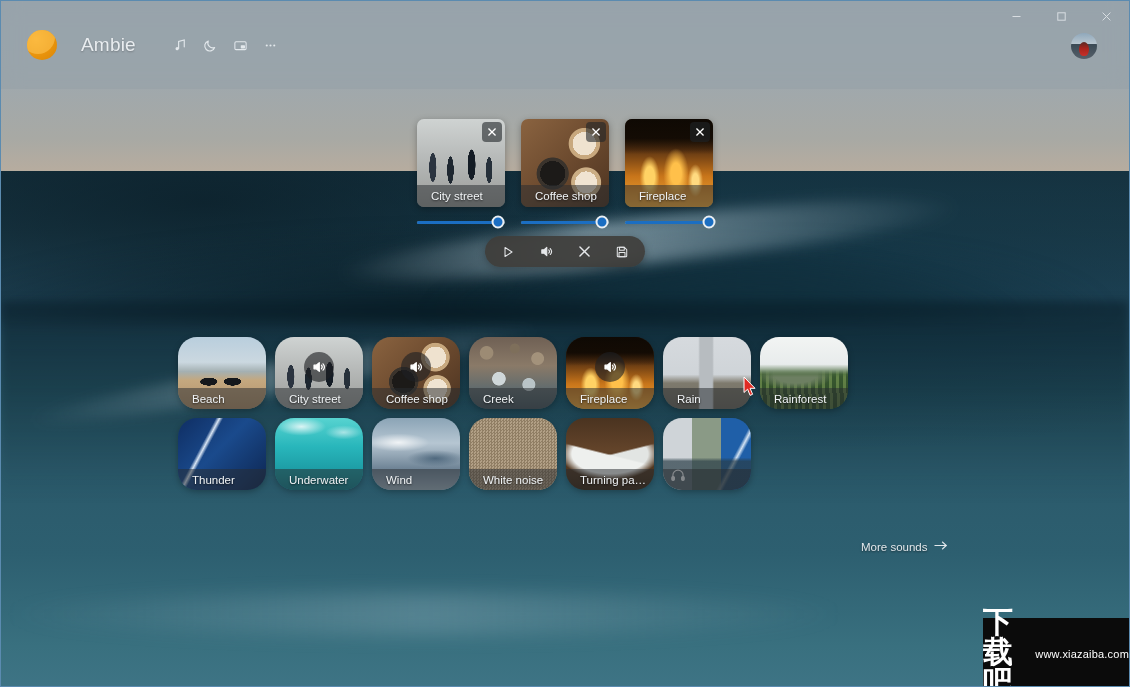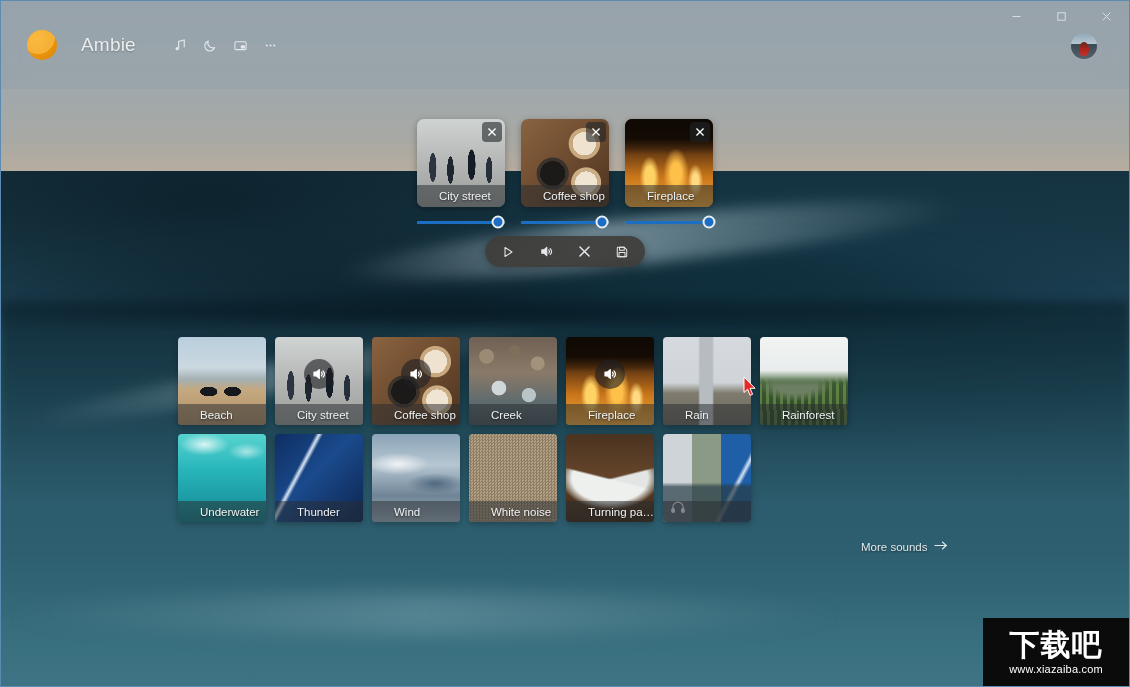--- a/index.html
+++ b/index.html
@@ -121,21 +121,21 @@
   }
   .active-item { width:88px; }
   .active-tile {
     position:relative; width:88px; height:88px; border-radius:7px; overflow:hidden;
     box-shadow: 0 2px 7px rgba(0,0,0,.3);
     cursor:pointer;
   }
   .active-tile .thumb { position:absolute; inset:0; }
   .tile-caption {
     position:absolute; left:0; right:0; bottom:0; height:22px;
-    display:flex; align-items:center; padding-left:22px;
+    display:flex; align-items:center; padding-left:14px;
     background: rgba(40,44,48,.52);
     color:#f0f3f5; font-size:11.5px; white-space:nowrap;
     text-shadow: 0 1px 2px rgba(0,0,0,.6);
   }
   .remove-btn {
     position:absolute; right:3px; top:3px; width:20px; height:20px;
     border-radius:4px; background: rgba(32,36,40,.6);
     display:flex; align-items:center; justify-content:center;
     color:#fff; cursor:pointer;
   }
@@ -165,21 +165,21 @@
     display:flex; align-items:center; justify-content:center;
     color:#e6e8ea; cursor:pointer;
   }
 
   
   .grid-wrap {
     position:absolute; left:177px; top:336px; width:780px;
   }
   .grid-row { display:flex; gap:9px; margin-bottom:9px; }
   .s-tile {
-    position:relative; width:88px; height:88px; border-radius:4px; overflow:hidden;
+    position:relative; width:88px; height:72px; border-radius:19px; overflow:hidden;
     cursor:pointer;
     box-shadow: 0 2px 6px rgba(0,0,0,.28);
   }
   .s-tile .thumb { position:absolute; inset:0; }
   .s-tile .tile-caption { height:21px; font-size:11.5px; }
   .playing-badge {
     position:absolute; left:50%; top:42%; transform:translate(-50%,-50%);
     width:30px; height:30px; border-radius:50%;
     background: rgba(30,33,36,.62);
     display:flex; align-items:center; justify-content:center;
@@ -200,21 +200,21 @@
   
   .cursor {
     position:absolute; left:742px; top:375px; width:14px; height:22px;
     pointer-events:none;
   }
 
   
   .watermark {
     position:absolute; right:0; bottom:0; width:146px; height:68px;
     background:#0b0b0b;
-    display:flex; flex-direction:column; align-items:center; justify-content:center;
+    display:flex; flex-direction:row; align-items:center; justify-content:center;
     color:#fff;
   }
   .wm-cn { font-size:30px; font-weight:bold; letter-spacing:1px; line-height:1; font-family:"DejaVu Sans", sans-serif; }
   .wm-url { font-size:11px; margin-top:3px; letter-spacing:.2px; }
 
   
   .t-city { background:
       linear-gradient(to bottom, #cfd3d2 0%, #b9bcbb 40%, #9a9c99 100%);
   }
   .t-city::after{ content:""; position:absolute; inset:0;
@@ -530,26 +530,26 @@
         <div class="tile-caption">Rain</div>
       </div>
       <div class="s-tile">
         <div class="thumb t-rainforest"></div>
         <div class="tile-caption">Rainforest</div>
       </div>
     </div>
 
     <div class="grid-row">
       <div class="s-tile">
+        <div class="thumb t-thunder"></div>
+        <div class="tile-caption">Thunder</div>
+      </div>
+      <div class="s-tile">
         <div class="thumb t-underwater"></div>
         <div class="tile-caption">Underwater</div>
-      </div>
-      <div class="s-tile">
-        <div class="thumb t-thunder"></div>
-        <div class="tile-caption">Thunder</div>
       </div>
       <div class="s-tile">
         <div class="thumb t-wind"></div>
         <div class="tile-caption">Wind</div>
       </div>
       <div class="s-tile">
         <div class="thumb t-white"></div>
         <div class="tile-caption">White noise</div>
       </div>
       <div class="s-tile">

